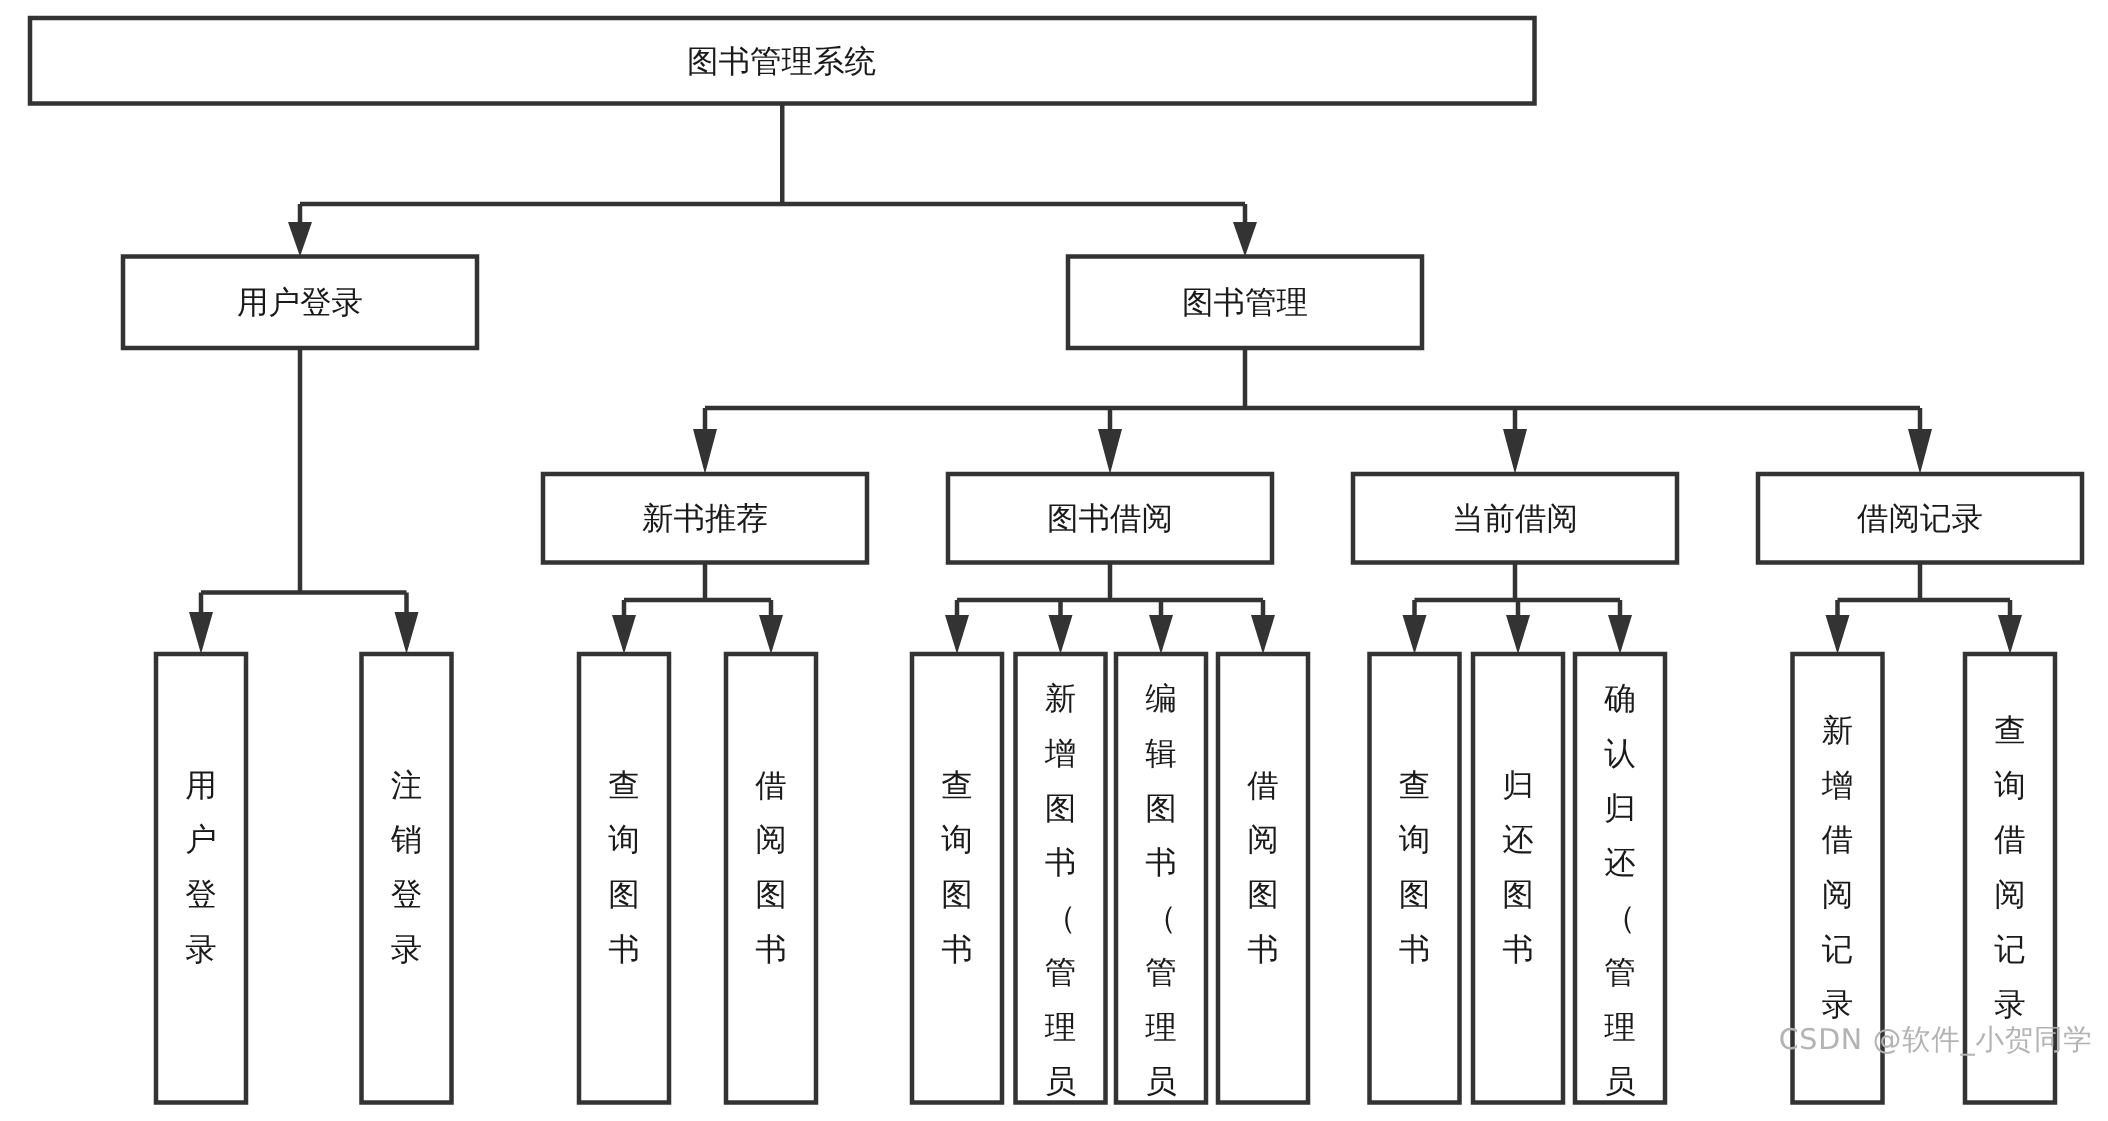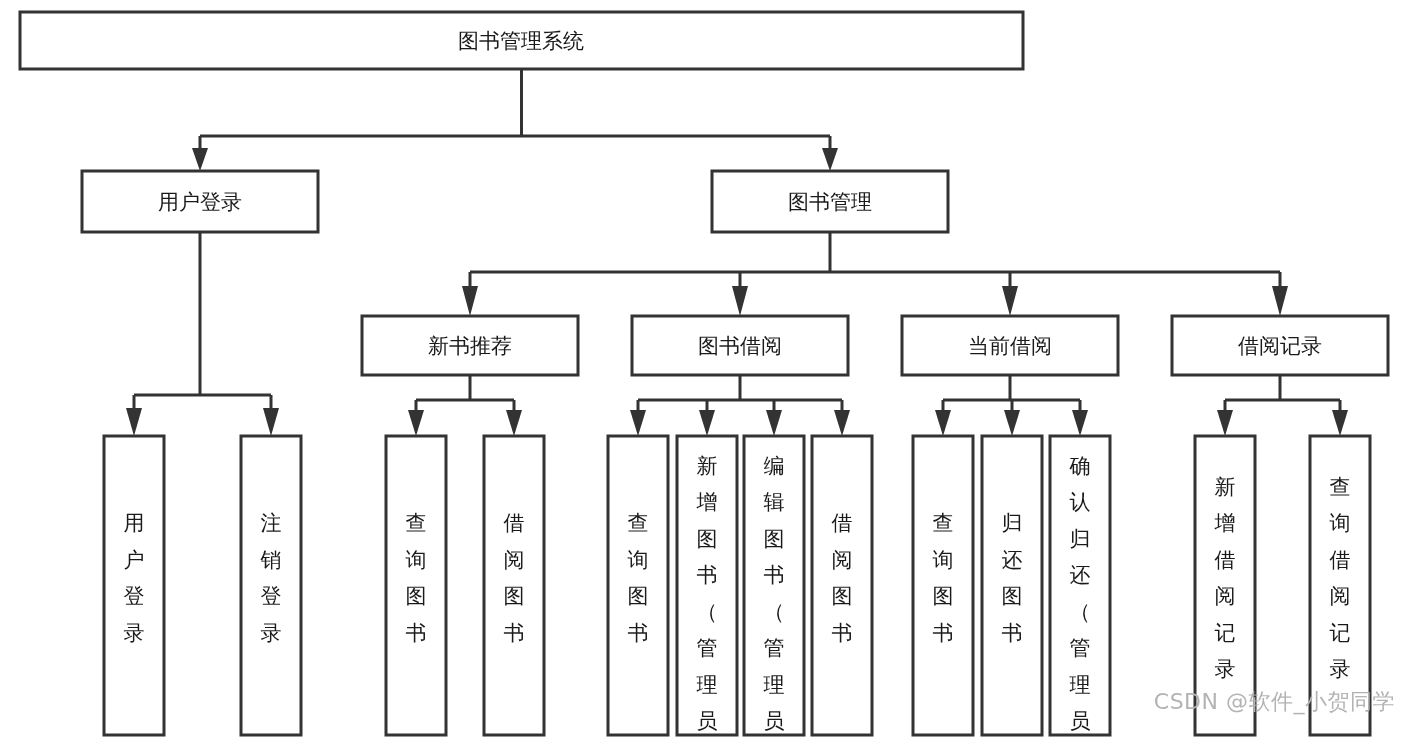--- a/index.html
+++ b/index.html
@@ -51,23 +51,23 @@
   }
   .node-label-vertical {
     font-family: "DejaVu Sans", "Liberation Sans", sans-serif;
     fill: #1a1a1a;
     font-size: 21px;
     text-anchor: middle;
   }
   .watermark-text {
     position: absolute;
     right: 10px;
-    bottom: 6px;
-    font-family: "DejaVu Sans", "Liberation Sans", sans-serif;
-    font-size: 22px;
+    bottom: 17px;
+    font-family: "DejaVu Sans", "Liberation Sans", sans-serif;
+    font-size: 19px;
     color: #b3b3b3;
     white-space: nowrap;
     letter-spacing: 0.5px;
     pointer-events: none;
   }
 </style>
 </head>
 <body>
 
 <div id="diagram-root">

